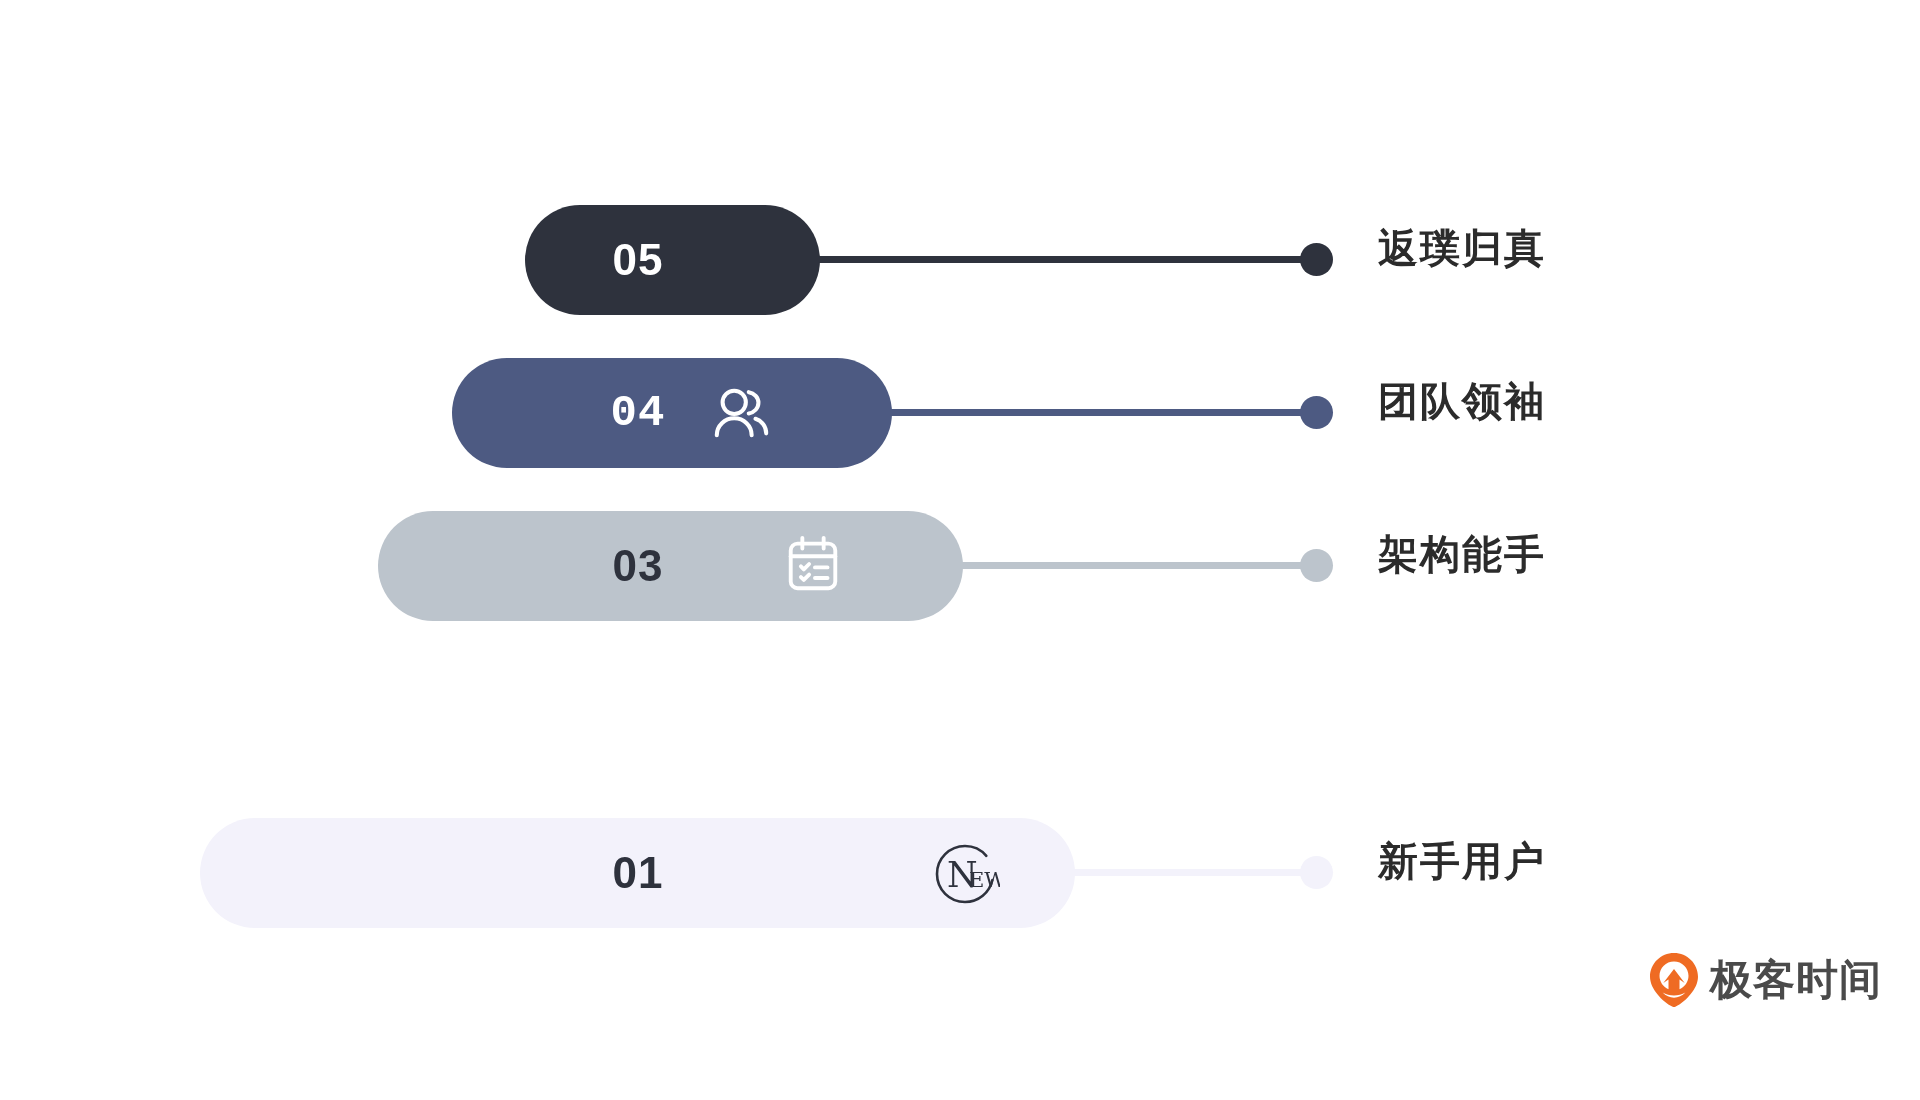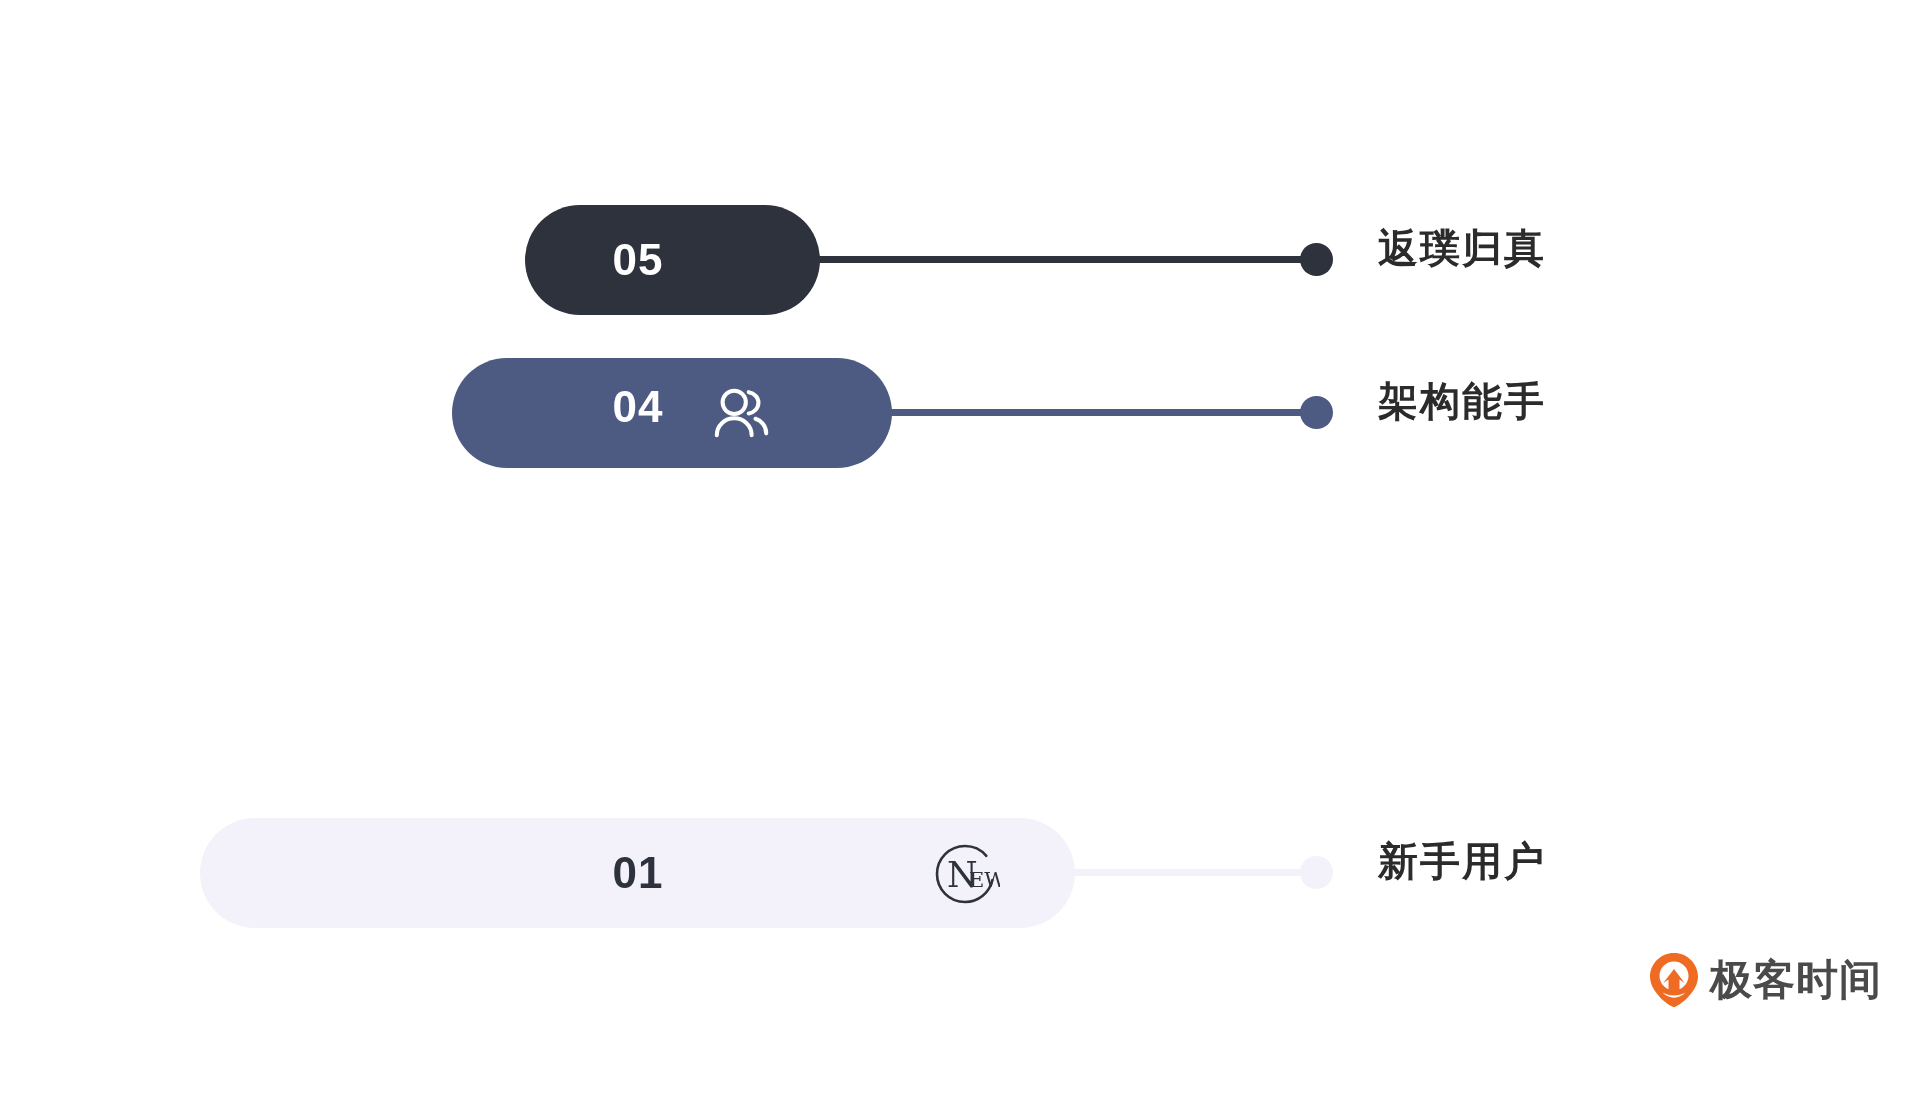--- a/index.html
+++ b/index.html
@@ -128,37 +128,58 @@
 
     <div class="connector" style="left:740px; width:578px; background:#2e323d;"></div>
     <div class="dot" style="left:1300px; background:#2e323d;"></div>
 
     <div class="caption">返璞归真</div>
   </div>
 
   <div class="row" style="top:348px;">
     <div class="bar" style="left:452px; width:440px; background:#4d5a82;">
     </div>
-    <div class="num" style="left:578px; top:37px; color:#ffffff;">04</div>
+    <div class="num" style="left:578px; top:43px; color:#ffffff;font-family:Liberation Mono, monospace;">04</div>
 
     <div class="icon-slot" style="left:710px; top:34px;">
       <svg viewBox="0 0 64 64" fill="none" stroke="#ffffff" stroke-width="4.2" stroke-linecap="round" stroke-linejoin="round">
         <circle cx="25" cy="21" r="12"></circle>
         <path d="M7 55c0-10 8-17.5 18-17.5S43 45 43 55"></path>
         <path d="M40 10.5c5.8 1 10 5.6 10 11 0 5.4-4.2 10-10 11"></path>
         <path d="M47 38c6.5 2 11 7.8 11 15"></path>
       </svg>
     </div>
 
     <div class="connector" style="left:808px; width:510px; background:#4d5a82;"></div>
     <div class="dot" style="left:1300px; background:#4d5a82;"></div>
 
+    <div class="caption">团队领袖</div>
+  </div>
+
+  <div class="row" style="top:501px;">
+    <div class="bar" style="left:378px; width:585px; background:#bcc4cc;">
+    </div>
+    <div class="num" style="left:578px; top:43px; color:#2e323d;">03</div>
+
+    <div class="icon-slot" style="left:782px; top:32px;">
+      <svg viewBox="0 0 64 64" fill="none" stroke="#ffffff" stroke-width="4" stroke-linecap="round" stroke-linejoin="round">
+        <rect x="9" y="11" width="46" height="46" rx="7"></rect>
+        <path d="M9 24h46"></path>
+        <path d="M21 5v11M43 5v11"></path>
+        <path d="M19.5 34.5l3 3 5.5-5.5"></path>
+        <path d="M19.5 45.5l3 3 5.5-5.5"></path>
+        <path d="M34 35.5h13M34 46.5h13"></path>
+      </svg>
+    </div>
+
+    <div class="connector" style="left:880px; width:438px; background:#bcc4cc;"></div>
+    <div class="dot" style="left:1300px; background:#bcc4cc;"></div>
+
     <div class="caption">架构能手</div>
   </div>
-
 
 
   <div class="row" style="top:808px;">
     <div class="bar" style="left:200px; width:875px; background:#f3f2fb;">
     </div>
     <div class="num" style="left:578px; top:43px; color:#2e323d;">01</div>
 
     <div class="icon-slot" style="left:930px; top:31px; width:70px; height:70px;">
       <svg viewBox="0 0 70 70" fill="none">
         <path d="M63 35c0 15.5-12.5 28-28 28S7 50.5 7 35 19.5 7 35 7s28 12.5 28 28" stroke="#2e323d" stroke-width="2.6" stroke-linecap="round" fill="none" stroke-dasharray="150 26" stroke-dashoffset="-6"></path>

